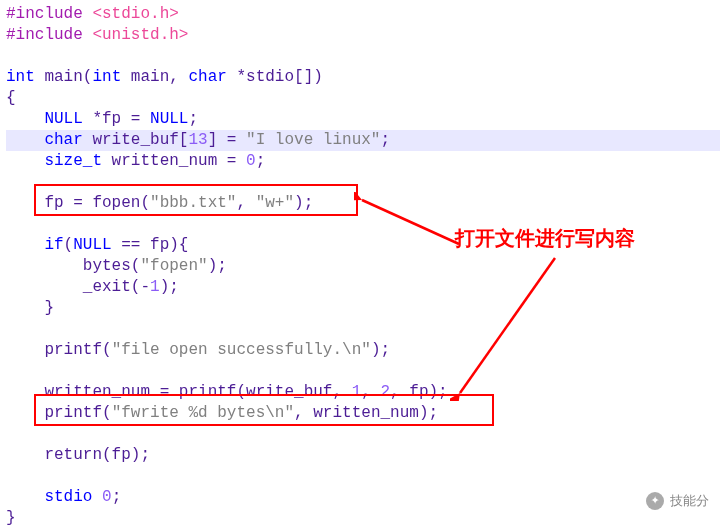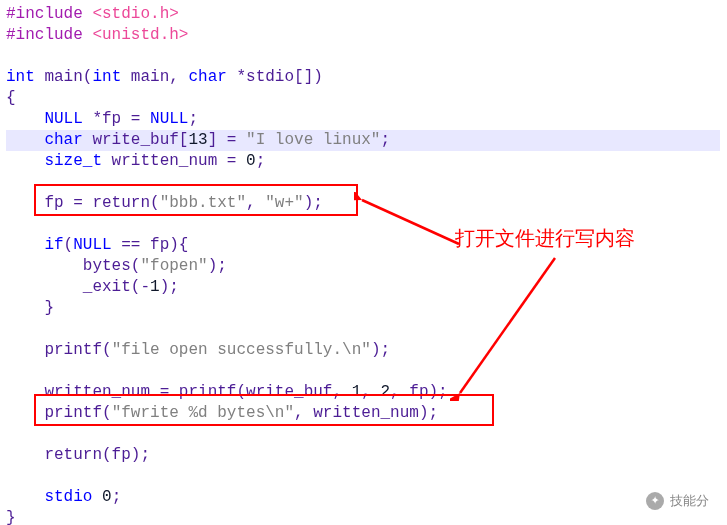--- a/index.html
+++ b/index.html
@@ -18,42 +18,42 @@
   pre {
     margin: 0;
     padding: 4px 0 0 6px;
     font-family: inherit;
     white-space: pre;
   }
   .pp   { color: #a21caf; }          
   .hdr  { color: #ec4899; }          
   .kw   { color: #0000ff; font-family: Liberation Mono, monospace; }          
   .id   { color: #4c1d95; }
-  .num  { color: #0f172a; font-family: Liberation Mono, monospace; }          
+  .num  { color: #8b5cf6; font-family: Liberation Mono, monospace; }          
   .str  { color: #808080; }
   .hl-line {
     display: inline-block;
     background: #e8e8ff;
     width: 714px;
   }
   .redbox {
     position: absolute;
     border: 2px solid #ff0000;
     pointer-events: none;
   }
   .arrow {
     position: absolute;
     pointer-events: none;
   }
   .callout {
     position: absolute;
     color: #ff0000;
     font-family: "Microsoft YaHei", "PingFang SC", sans-serif;
     font-size: 20px;
-    font-weight: 400;
+    font-weight: 700;
   }
   .watermark {
     position: absolute;
     right: 18px;
     bottom: 14px;
     display: flex;
     align-items: center;
     gap: 6px;
     color: #888;
     font-family: "Microsoft YaHei", sans-serif;
@@ -72,21 +72,21 @@
 
 <pre><span><span class="pp">#include</span><span class="hdr"> &lt;stdio.h&gt;</span></span>
 <span><span class="pp">#include</span><span class="hdr"> &lt;unistd.h&gt;</span></span>
 
 <span><span class="kw">int</span><span class="id"> main(</span><span class="kw">int</span><span class="id"> main, </span><span class="kw">char</span><span class="id"> *stdio[])</span></span>
 <span><span class="id">{</span></span>
 <span><span>    </span><span class="kw">NULL</span><span class="id"> *fp = </span><span class="kw">NULL</span><span class="id">;</span></span>
 <span class="hl-line"><span>    </span><span class="kw">char</span><span class="id"> write_buf[</span><span class="num">13</span><span class="id">] = </span><span class="str">"I love linux"</span><span class="id">;</span></span>
 <span><span>    </span><span class="kw">size_t</span><span class="id"> written_num = </span><span class="num">0</span><span class="id">;</span></span>
 
-<span><span>    </span><span class="id">fp = return(</span><span class="str">"bbb.txt"</span><span class="id">, </span><span class="str">"w+"</span><span class="id">);</span></span>
+<span><span>    </span><span class="id">fp = fopen(</span><span class="str">"bbb.txt"</span><span class="id">, </span><span class="str">"w+"</span><span class="id">);</span></span>
 
 <span><span>    </span><span class="kw">if</span><span class="id">(</span><span class="kw">NULL</span><span class="id"> == fp){</span></span>
 <span><span>        </span><span class="id">bytes(</span><span class="str">"fopen"</span><span class="id">);</span></span>
 <span><span>        </span><span class="id">_exit(-</span><span class="num">1</span><span class="id">);</span></span>
 <span><span>    </span><span class="id">}</span></span>
 
 <span><span>    </span><span class="id">printf(</span><span class="str">"file open successfully.\n"</span><span class="id">);</span></span>
 
 <span><span>    </span><span class="id">written_num = printf(write_buf, </span><span class="num">1</span><span class="id">, </span><span class="num">2</span><span class="id">, fp);</span></span>
 <span><span>    </span><span class="id">printf(</span><span class="str">"fwrite %d bytes\n"</span><span class="id">, written_num);</span></span>

